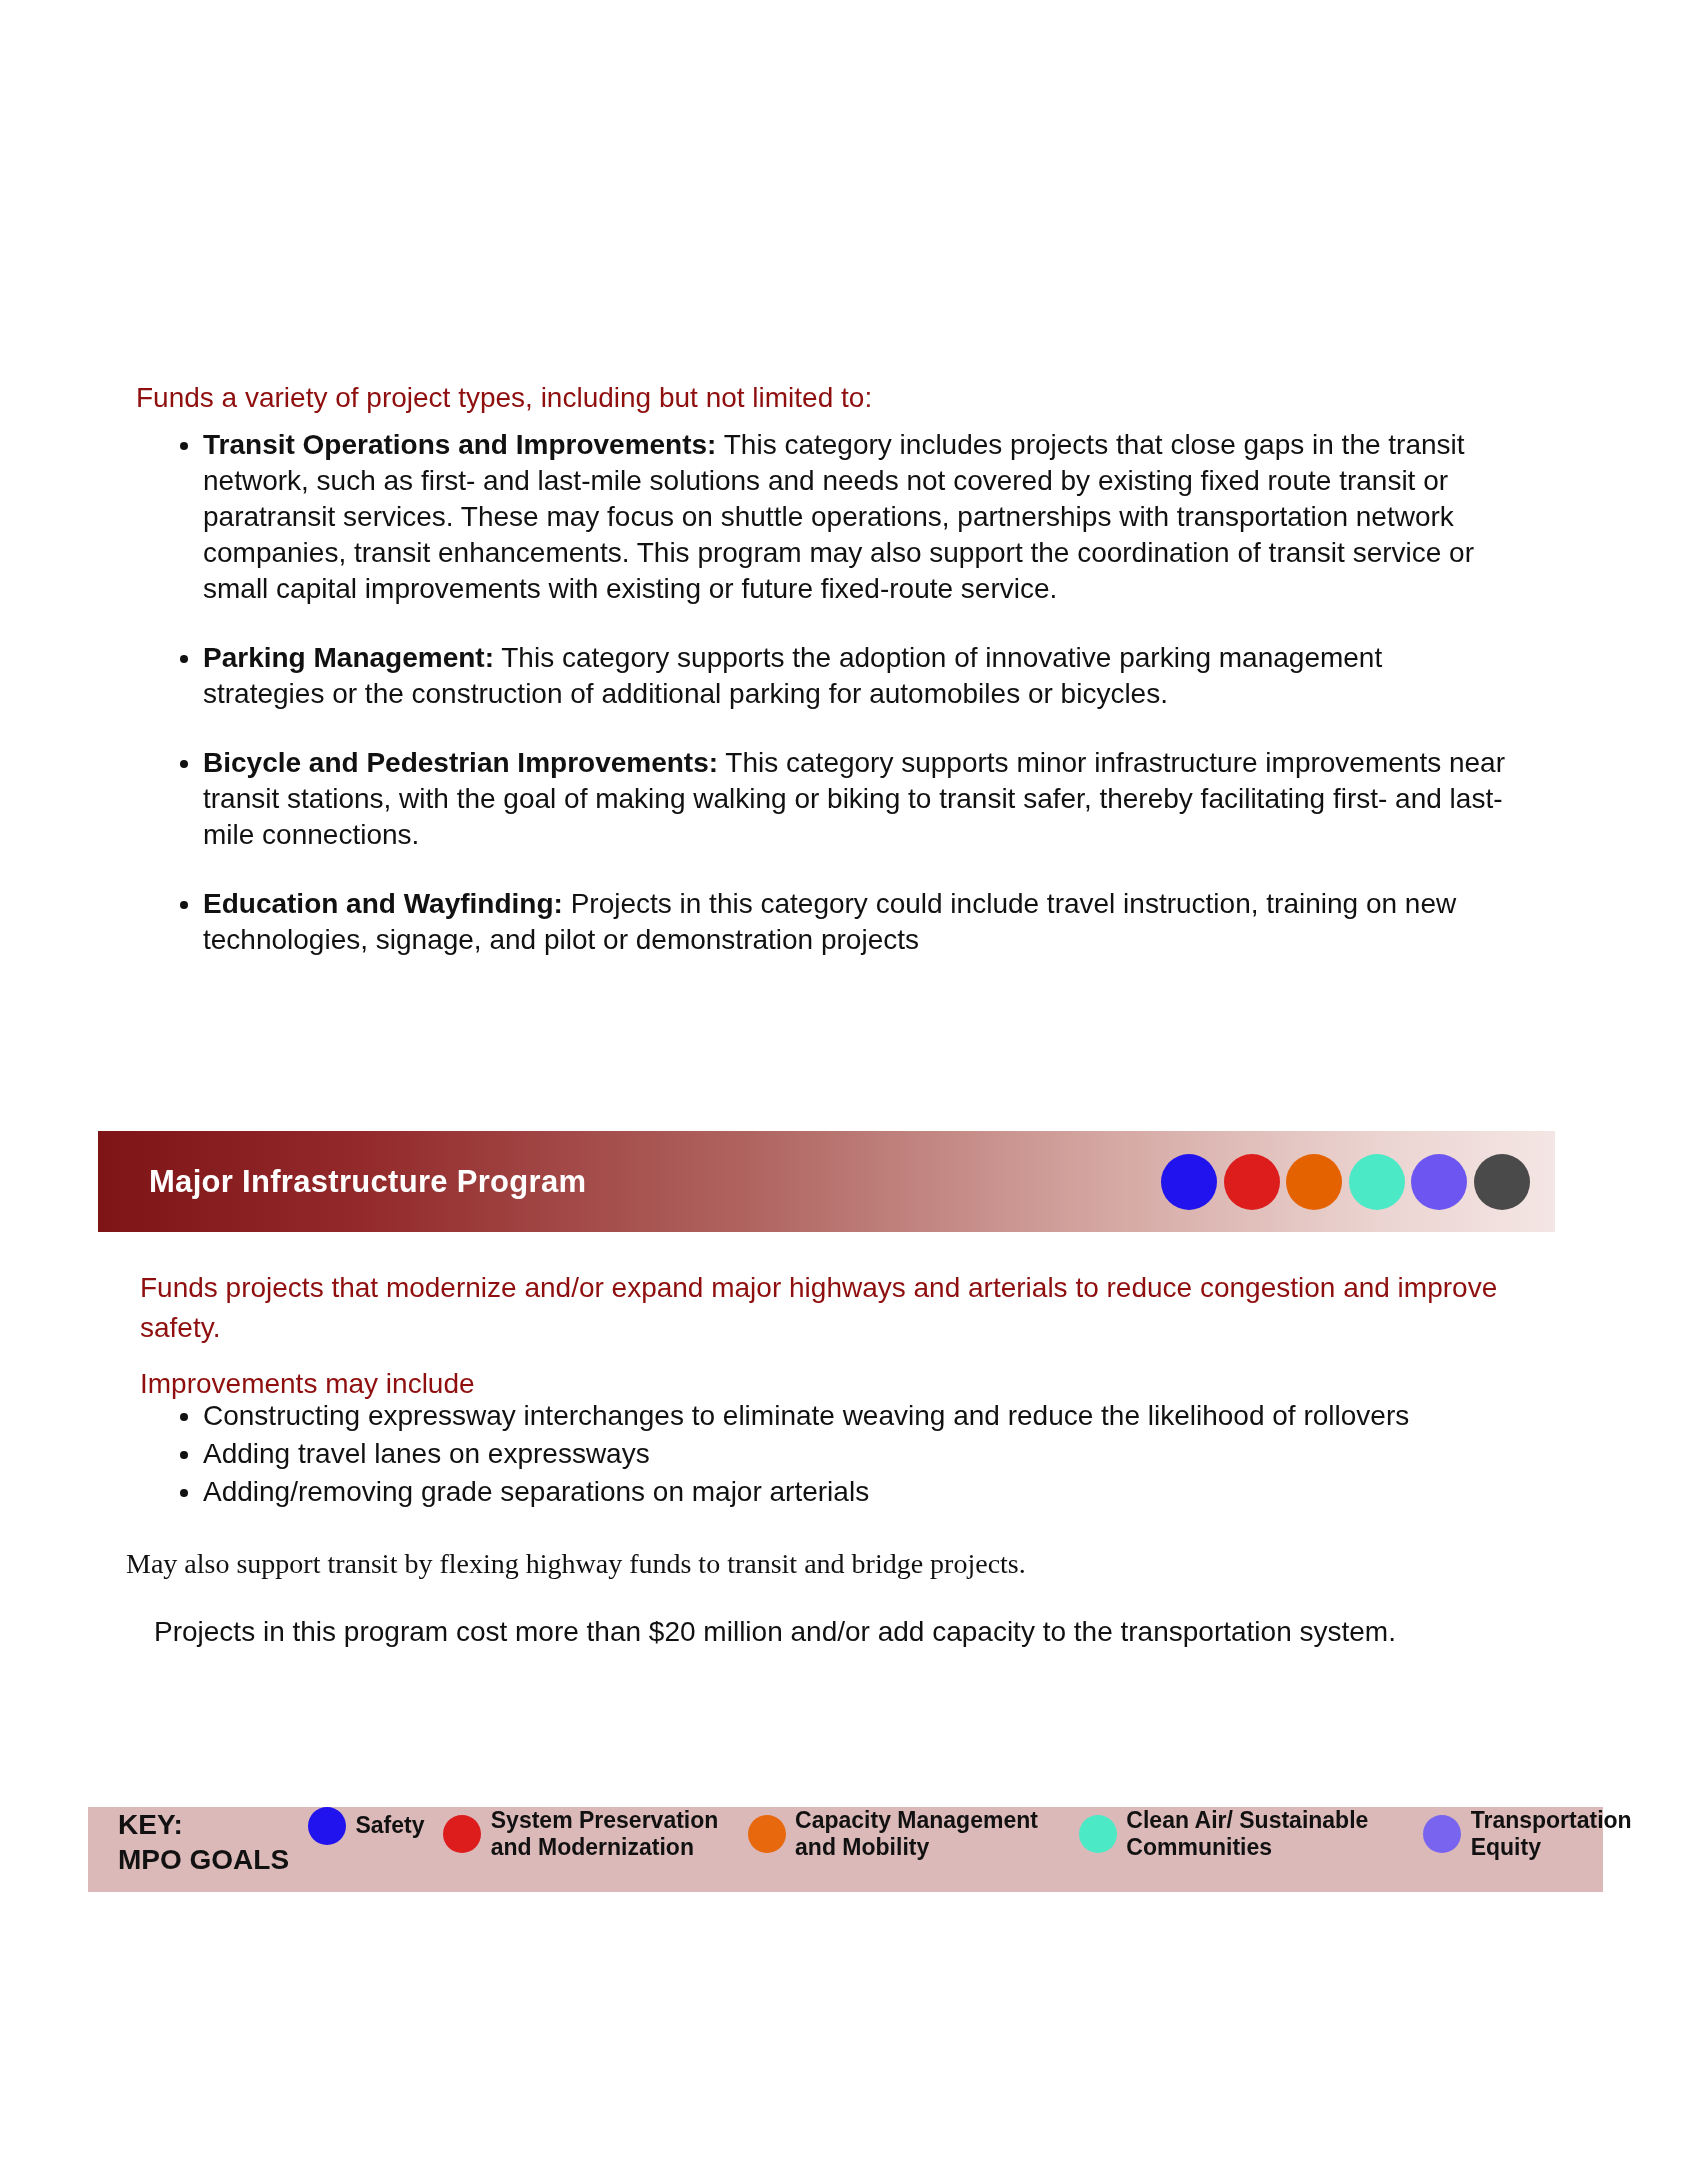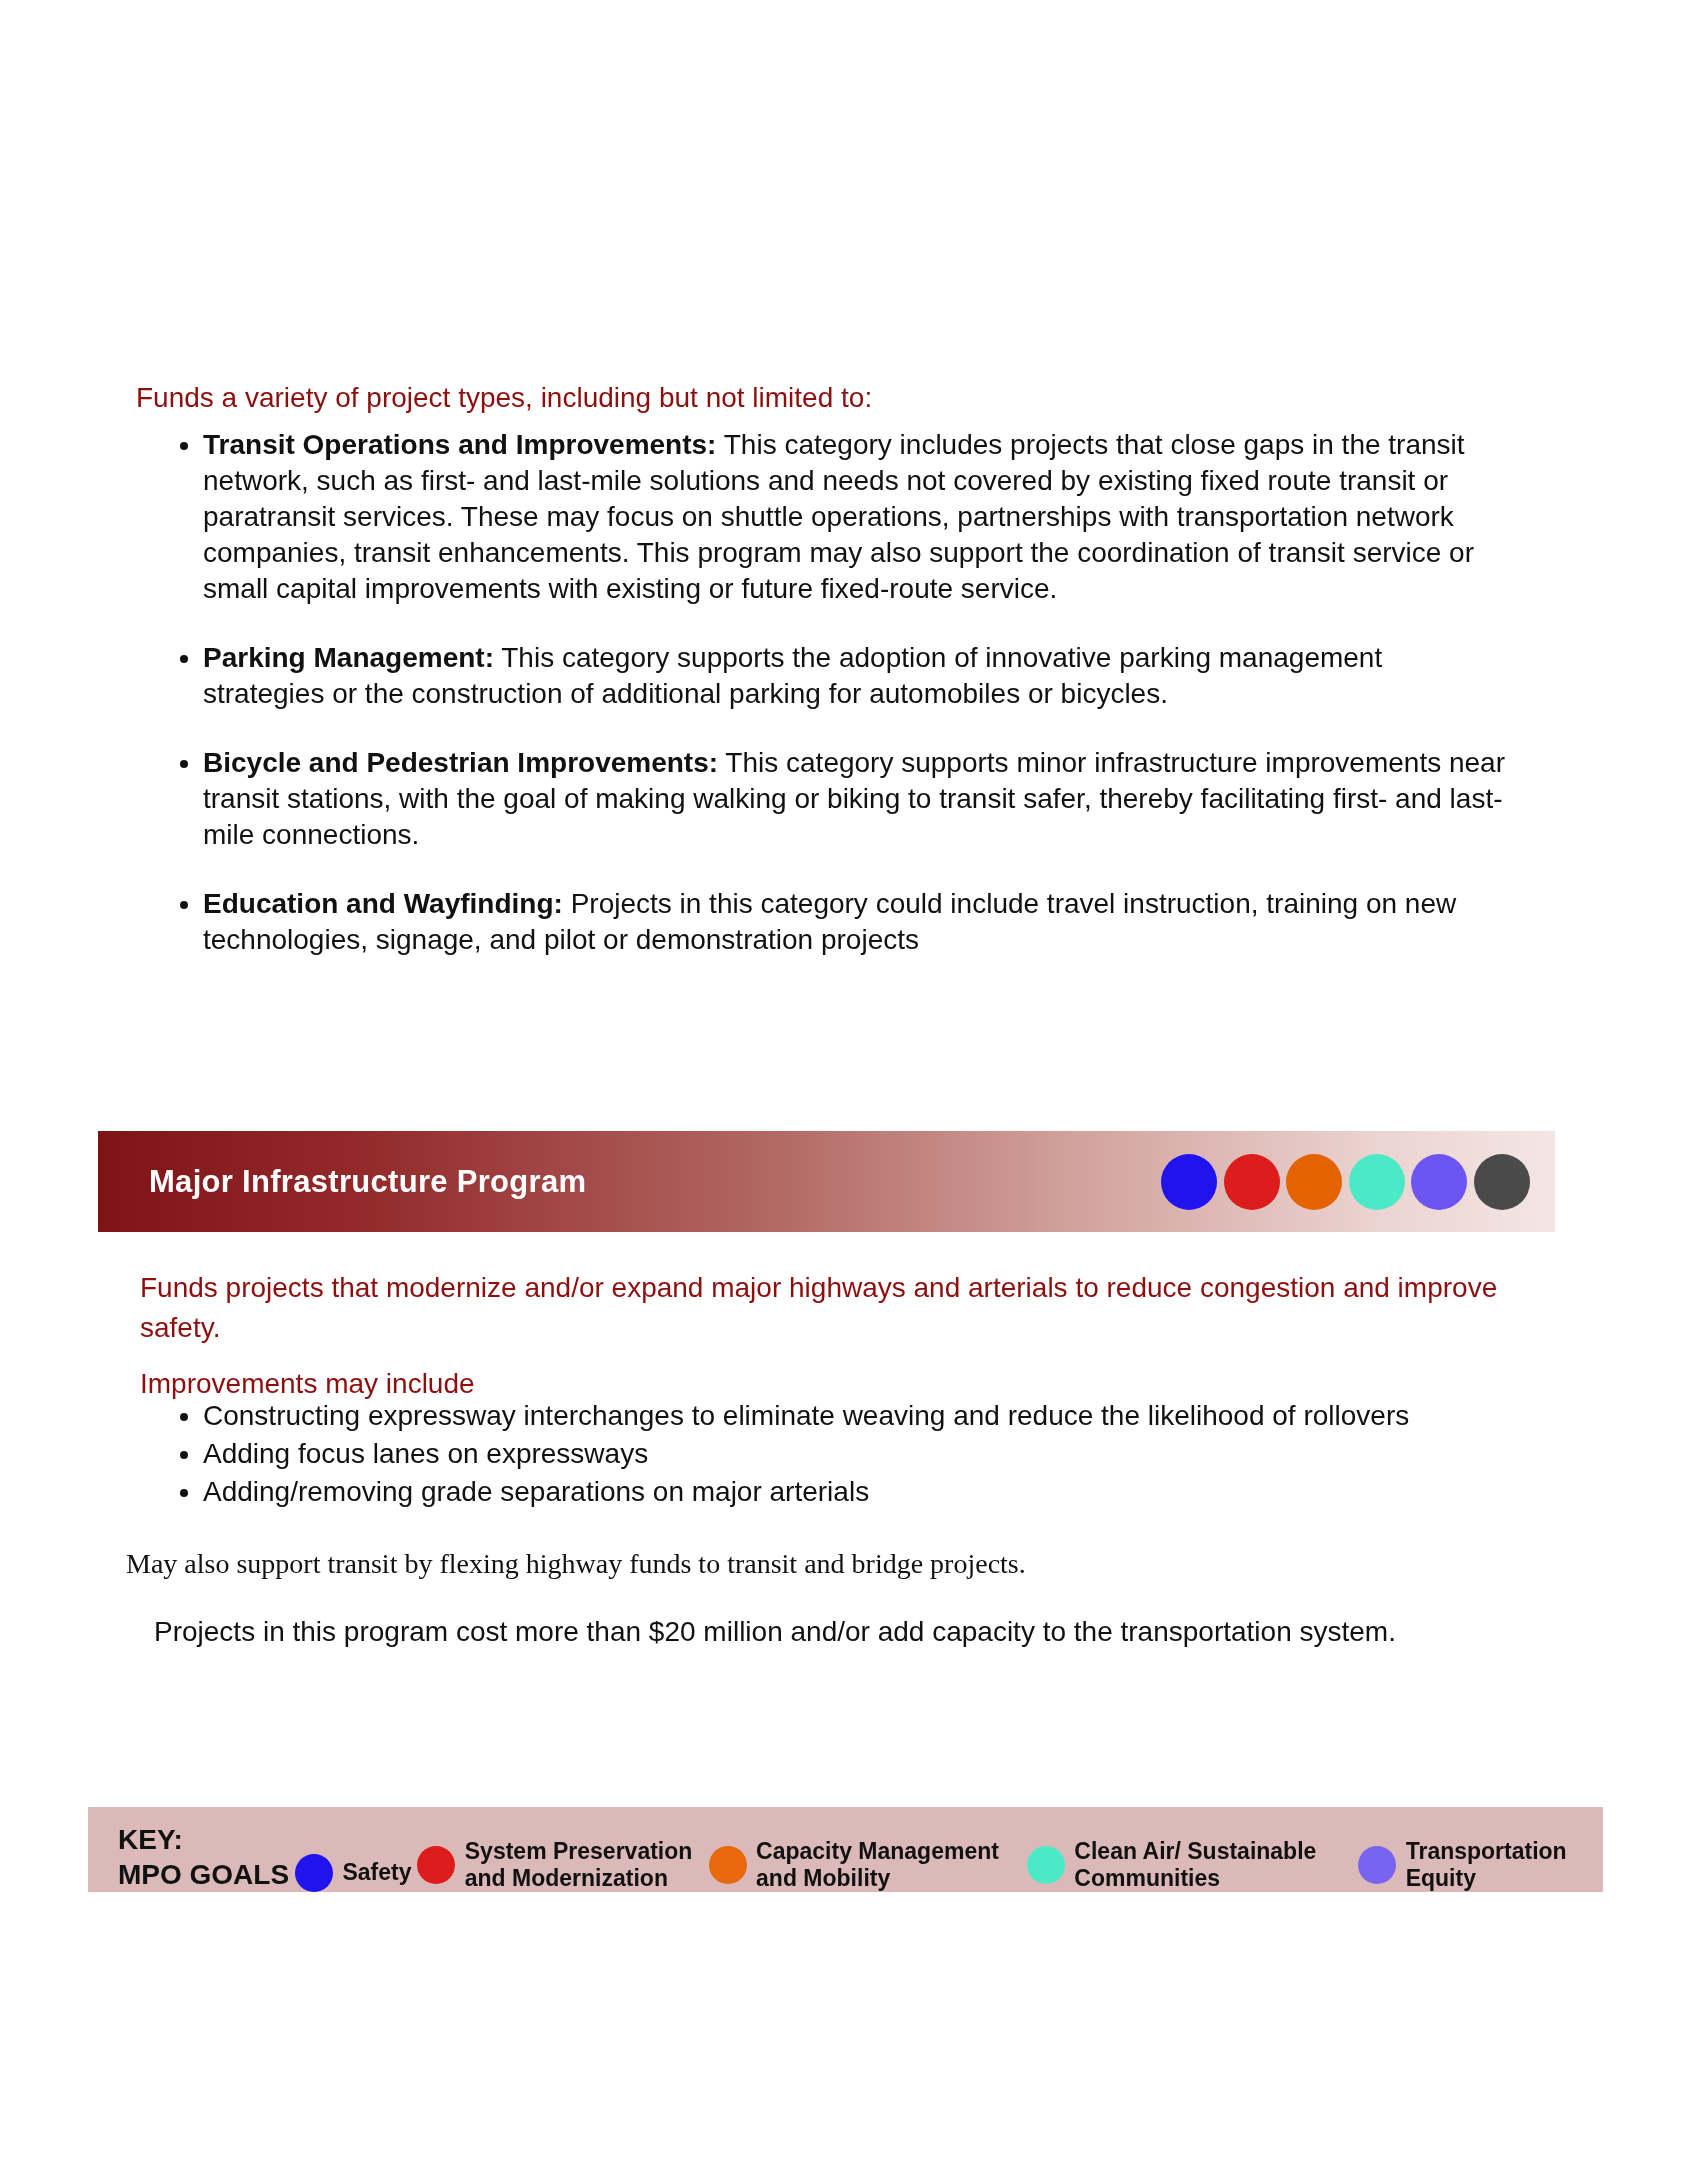--- a/index.html
+++ b/index.html
@@ -71,22 +71,22 @@
     line-height: 37px;
   }
   .key-strip {
     position: absolute;
     left: 88px;
     top: 1807px;
     width: 1515px;
     height: 85px;
     background: #DCB9B9;
     display: flex;
-    align-items: flex-end;
-    gap: 6px;
+    align-items: flex-start;
+    gap: 19px;
   }
   .key-heading {
     padding-left: 30px;
     font-size: 28px;
     font-weight: bold;
     line-height: 1.25;
     color: #111111;
     flex: 0 0 auto;
     min-width: 159px;
   }
@@ -151,21 +151,21 @@
       <span class="dot" style="background-color: rgb(74, 74, 74);"></span>
     </div>
   </header>
 
   <p class="intro red-text" style="left:126px; top:1254px; width:1363px; line-height:40px;">Funds projects that modernize and/or expand major highways and arterials to reduce congestion and improve safety.</p>
 
   <p class="intro red-text" style="left:126px; top:1351px; width:1323px;">Improvements may include</p>
 
   <ul class="bullets bullets-simple" style="left:169px; top:1397px; width:1323px;">
     <li>Constructing expressway interchanges to eliminate weaving and reduce the likelihood of rollovers</li>
-    <li>Adding focus lanes on expressways</li>
+    <li>Adding travel lanes on expressways</li>
     <li>Adding/removing grade separations on major arterials</li>
   </ul>
 
   <p class="para" style="left:126px; top:1545px; width:1389px;font-family:Liberation Serif, serif;">May also support transit by flexing highway funds to transit and bridge projects.</p>
 
   <p class="para" style="left:126px; top:1613px; width:1422px;margin-left:28px;">Projects in this program cost more than $20 million and/or add capacity to the transportation system.</p>
 
   <footer class="key-strip">
     <div class="key-heading">
       <div>KEY:</div>

